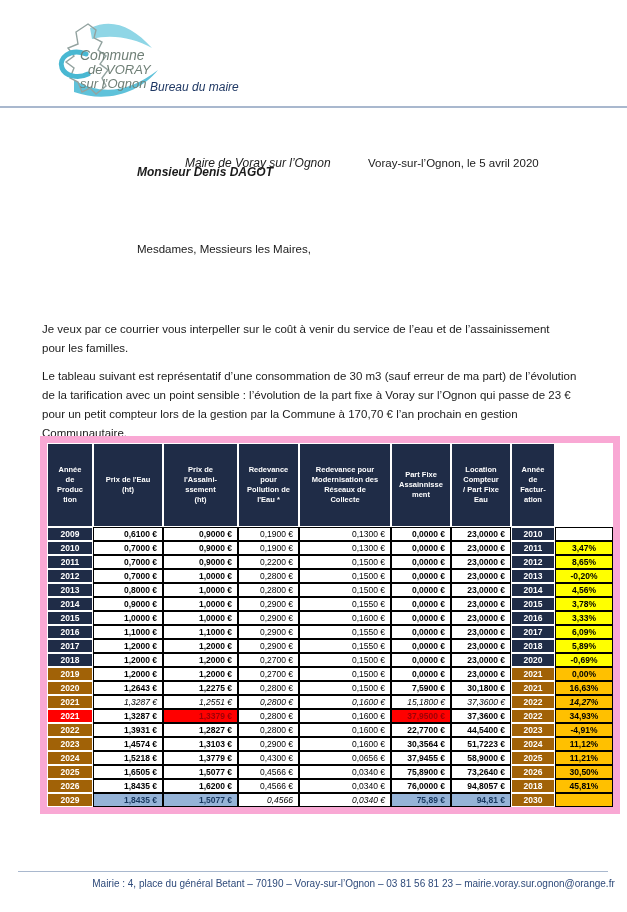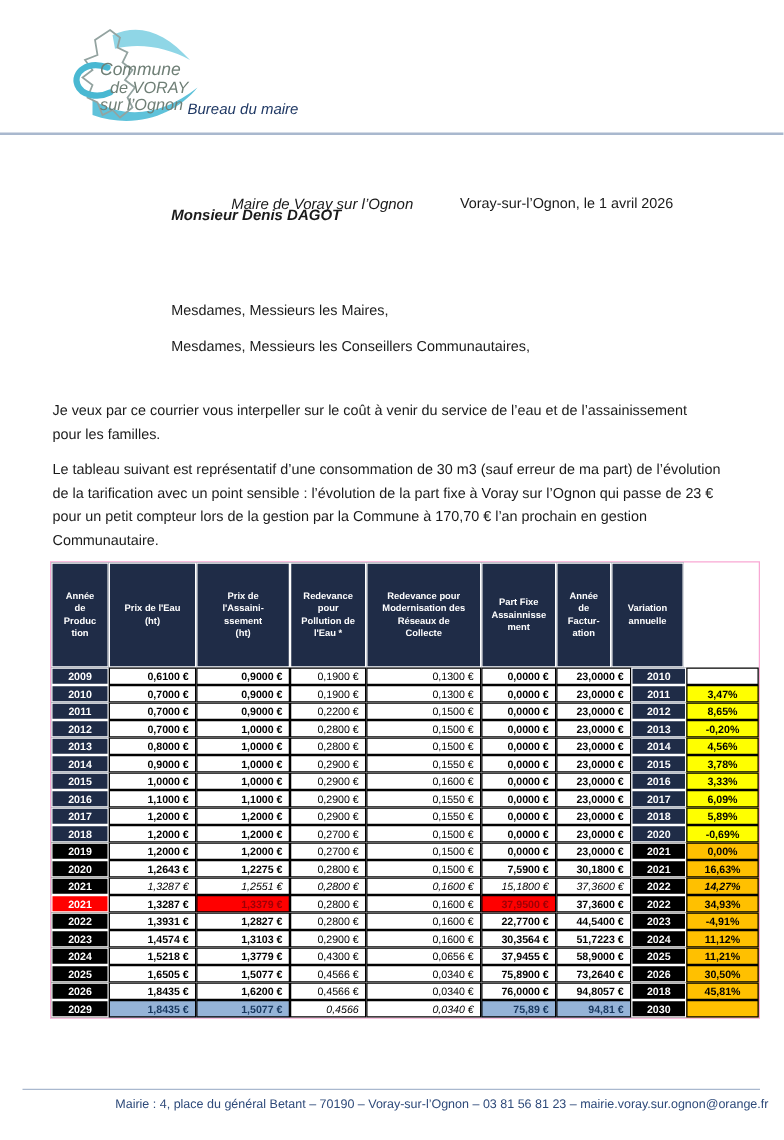--- a/index.html
+++ b/index.html
@@ -16,32 +16,32 @@
   
   .recipient-name{left:137px;top:129px;font-weight:bold;font-style:italic;font-size:12px;margin-top:36px;}
   .recipient-title{left:137px;top:156px;font-style:italic;font-size:12px;margin-left:48px;}
   .place-date{left:368px;top:157px;font-size:11.5px;}
   .sal1{left:137px;top:243px;font-size:11.5px;}
   .sal2{left:137px;top:272px;font-size:11.5px;}
   .para1{left:42px;top:320px;width:532px;font-size:11.5px;line-height:1.65;}
   .para2{left:42px;top:367px;width:550px;font-size:11.5px;line-height:1.65;}
 
   
-  .ttable{position:absolute;left:40px;top:449px;border:1px solid #f9a8d4;}
+  .ttable{position:absolute;left:40px;top:436px;border:7px solid #f9a8d4;}
   .trow{display:flex;}
   .cell{box-sizing:border-box;border:1px solid #000;height:14px;display:flex;
         align-items:center;background:#fff;font-size:8.5px;color:#000;overflow:hidden;}
   .c0{width:46px}.c1{width:70px}.c2{width:75px}.c3{width:61px}.c4{width:92px}
   .c5{width:60px}.c6{width:60px}.c7{width:44px}.c8{width:58px}
   .h{height:84px;background:#1F2C47;color:#fff;border-color:#fff;font-weight:bold;
      font-size:7.5px;line-height:1.35;justify-content:center;text-align:center;
      white-space:pre-line;padding:0 1px;}
   .y{justify-content:center;font-weight:bold;color:#fff;border-color:#fff;}
   .navy{background:#1F2C47;}
-  .maroon{background:#000000;}
+  .maroon{background:#a16207;}
   .red{background:#FF0000;}
   .v{justify-content:flex-end;padding-right:5px;}
   .b{font-weight:bold;}
   .it{font-style:italic;font-weight:normal;}
   .redbg{background:#FF0000;color:#9C0006;font-weight:bold;}
   .bluebg{background:#95B3D7;color:#17375E;font-weight:bold;}
   .p{justify-content:center;font-weight:600;}
   .yellow{background:#FFFF00;}
   .orange{background:#FFC000;}
 
@@ -64,23 +64,22 @@
     <path d="M40 36 C24 30, 12 40, 16 50 C19 58, 32 61, 42 56" fill="none" stroke="#49B8D2" stroke-width="5" stroke-linecap="round"></path>
     <text class="logo-text" x="34" y="42" font-size="14">Commune</text>
     <text class="logo-text" x="42" y="56" font-size="13">de VORAY</text>
     <text class="logo-text" x="34" y="70" font-size="13">sur l’Ognon</text>
   </svg>
   <div class="bureau">Bureau du maire</div>
   <div class="top-rule"></div>
 
   <div class="abs recipient-name">Monsieur Denis DAGOT</div>
   <div class="abs recipient-title">Maire de Voray sur l’Ognon</div>
-  <div class="abs place-date">Voray-sur-l’Ognon, le 1 avril 2026</div>
+  <div class="abs place-date">Voray-sur-l’Ognon, le 5 avril 2020</div>
   <div class="abs sal1">Mesdames, Messieurs les Maires,</div>
-  <div class="abs sal2">Mesdames, Messieurs les Conseillers Communautaires,</div>
   <div class="abs para1">Je veux par ce courrier vous interpeller sur le coût à venir du service de l’eau et de l’assainissement pour les familles.</div>
   <div class="abs para2">Le tableau suivant est représentatif d’une consommation de 30 m3 (sauf erreur de ma part) de l’évolution de la tarification avec un point sensible : l’évolution de la part fixe à Voray sur l’Ognon qui passe de 23 € pour un petit compteur lors de la gestion par la Commune à 170,70 € l’an prochain en gestion Communautaire.</div>
 
   <div class="ttable">
       <div class="trow">
         <div class="cell h c0">Année
 de
 Produc
 tion</div>
         <div class="cell h c1">Prix de l'Eau
@@ -93,26 +92,28 @@
 pour
 Pollution de
 l'Eau *</div>
         <div class="cell h c4">Redevance pour
 Modernisation des
 Réseaux de
 Collecte</div>
         <div class="cell h c5">Part Fixe
 Assainnisse
 ment</div>
+        <div class="cell h c6">Location
+Compteur
+/ Part Fixe
+Eau</div>
         <div class="cell h c7">Année
 de
 Factur-
 ation</div>
-        <div class="cell h c8">Variation
-annuelle</div>
       </div>
       <div class="trow">
         <div class="cell y navy c0">2009</div>
         <div class="cell v b c1">0,6100 €</div>
         <div class="cell v b c2">0,9000 €</div>
         <div class="cell v c3">0,1900 €</div>
         <div class="cell v c4">0,1300 €</div>
         <div class="cell v b c5">0,0000 €</div>
         <div class="cell v b c6">23,0000 €</div>
         <div class="cell y navy c7">2010</div>

